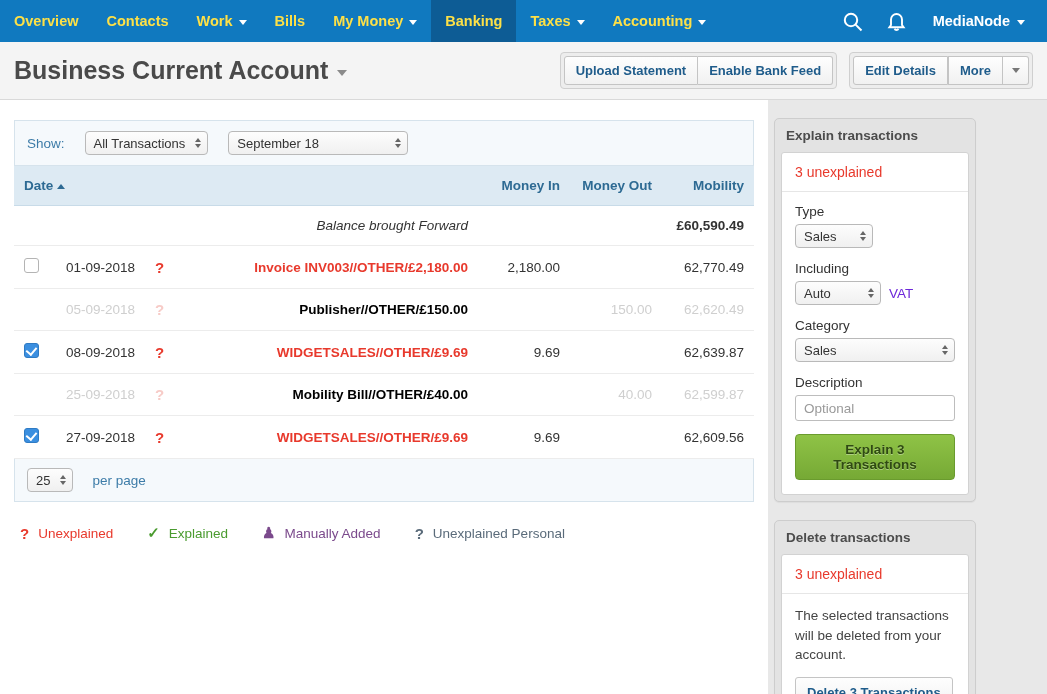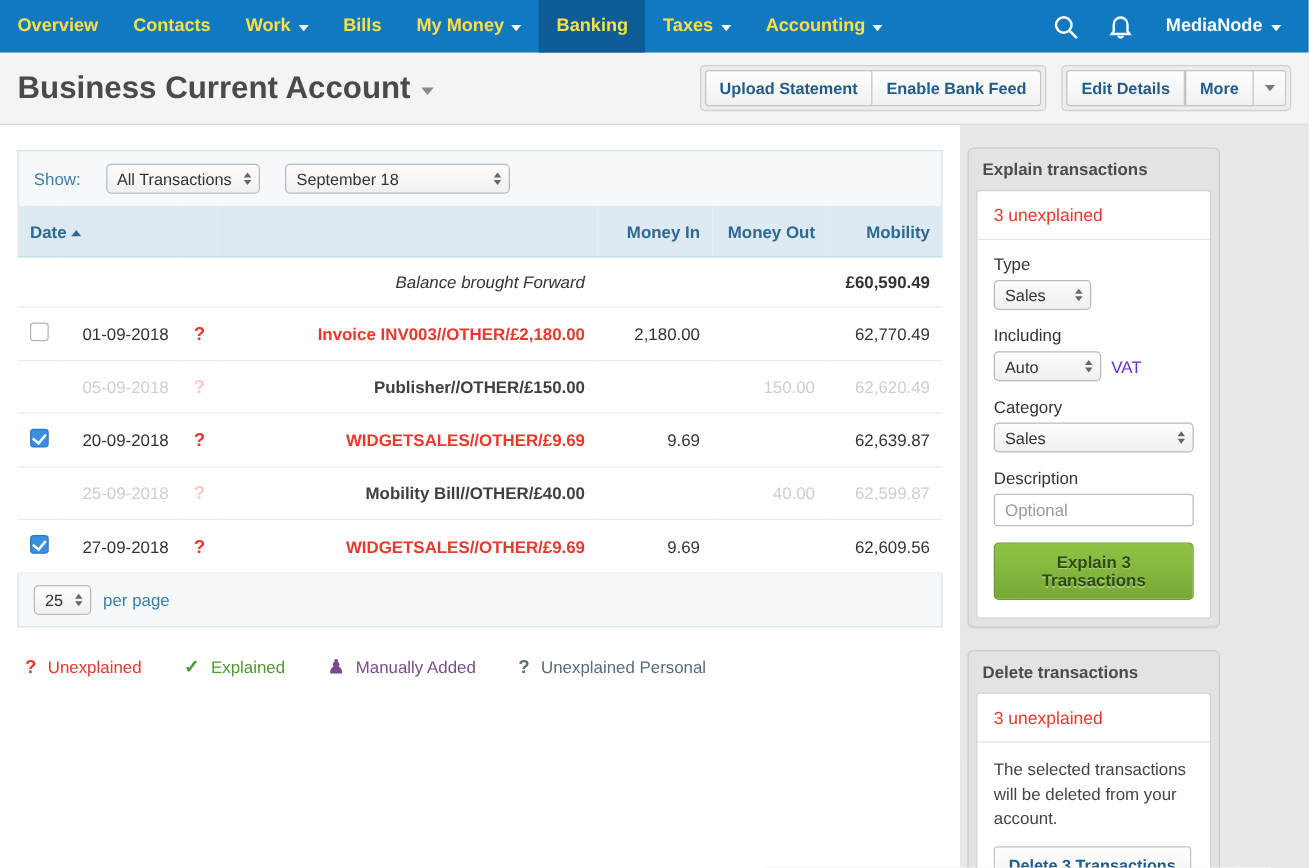--- a/index.html
+++ b/index.html
@@ -223,21 +223,21 @@
   .row-fwd td.c-bal { font-weight: bold; font-style: normal; }
 
   .desc-link {
     color: #e8392c;
     font-weight: bold;
     cursor: pointer;
   }
   .flag-q { color: #e8392c; font-weight: bold; font-size: 15px; cursor: pointer; }
 
   tr.faded td { color: #cfcfcf; }
-  tr.faded .desc-link { color: #404040; }
+  tr.faded .desc-link { color: #000000; }
   tr.faded .flag-q { color: #f7cbc7; }
 
   .cbox {
     width: 15px; height: 15px;
     border: 1px solid #b4b4b4;
     border-radius: 3px;
     background: #fff;
     display: inline-block;
     cursor: pointer;
     position: relative;
@@ -257,21 +257,21 @@
   }
 
   
   .perpage-bar {
     background: #f5f9fc;
     border: 1px solid #d6e3ec;
     border-top: none;
     padding: 9px 12px;
     display: flex;
     align-items: center;
-    gap: 9px;
+    gap: 19px;
   }
   .perpage-label { color: #3d7ca8; font-size: 13.5px; }
 
   
   .legend {
     display: flex;
     align-items: center;
     gap: 34px;
     padding: 22px 6px 0 6px;
   }
@@ -494,21 +494,21 @@
             <td class="c-check"></td>
             <td class="c-date">05-09-2018</td>
             <td class="c-flag"><span class="flag-q">?</span></td>
             <td class="c-desc"><span class="desc-link">Publisher//OTHER/£150.00</span></td>
             <td class="c-in"></td>
             <td class="c-out">150.00</td>
             <td class="c-bal">62,620.49</td>
           </tr>
           <tr class="row">
             <td class="c-check"><span class="cbox checked"></span></td>
-            <td class="c-date">20-09-2018</td>
+            <td class="c-date">08-09-2018</td>
             <td class="c-flag"><span class="flag-q">?</span></td>
             <td class="c-desc"><span class="desc-link">WIDGETSALES//OTHER/£9.69</span></td>
             <td class="c-in">9.69</td>
             <td class="c-out"></td>
             <td class="c-bal">62,639.87</td>
           </tr>
           <tr class="row faded">
             <td class="c-check"></td>
             <td class="c-date">25-09-2018</td>
             <td class="c-flag"><span class="flag-q">?</span></td>

